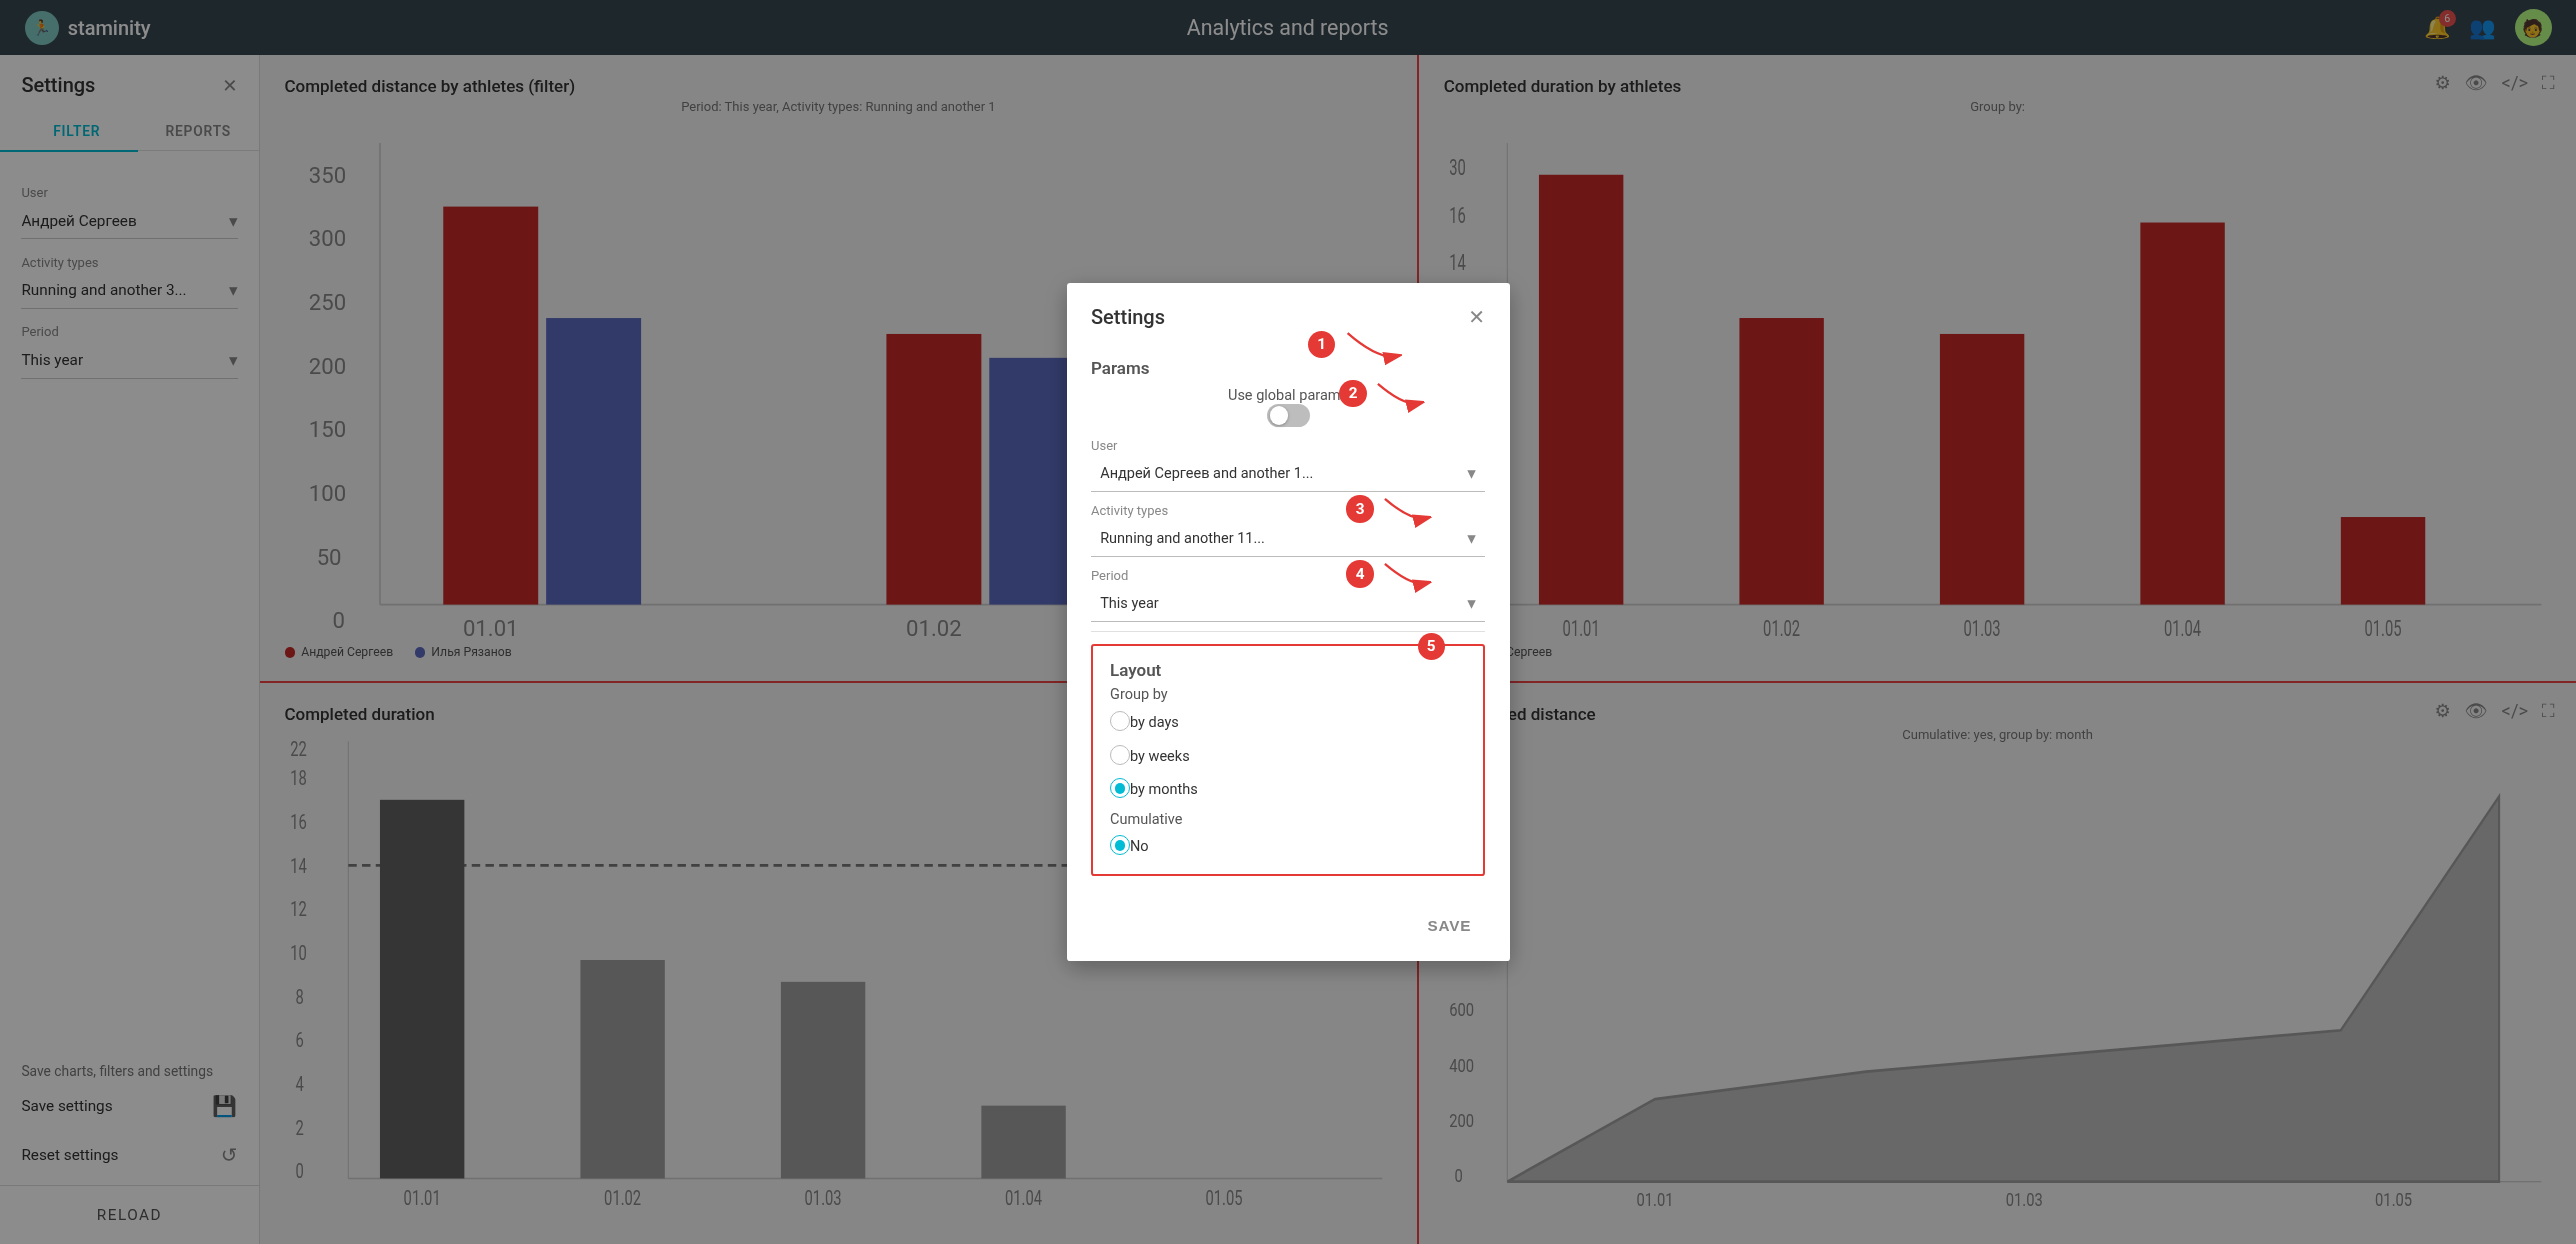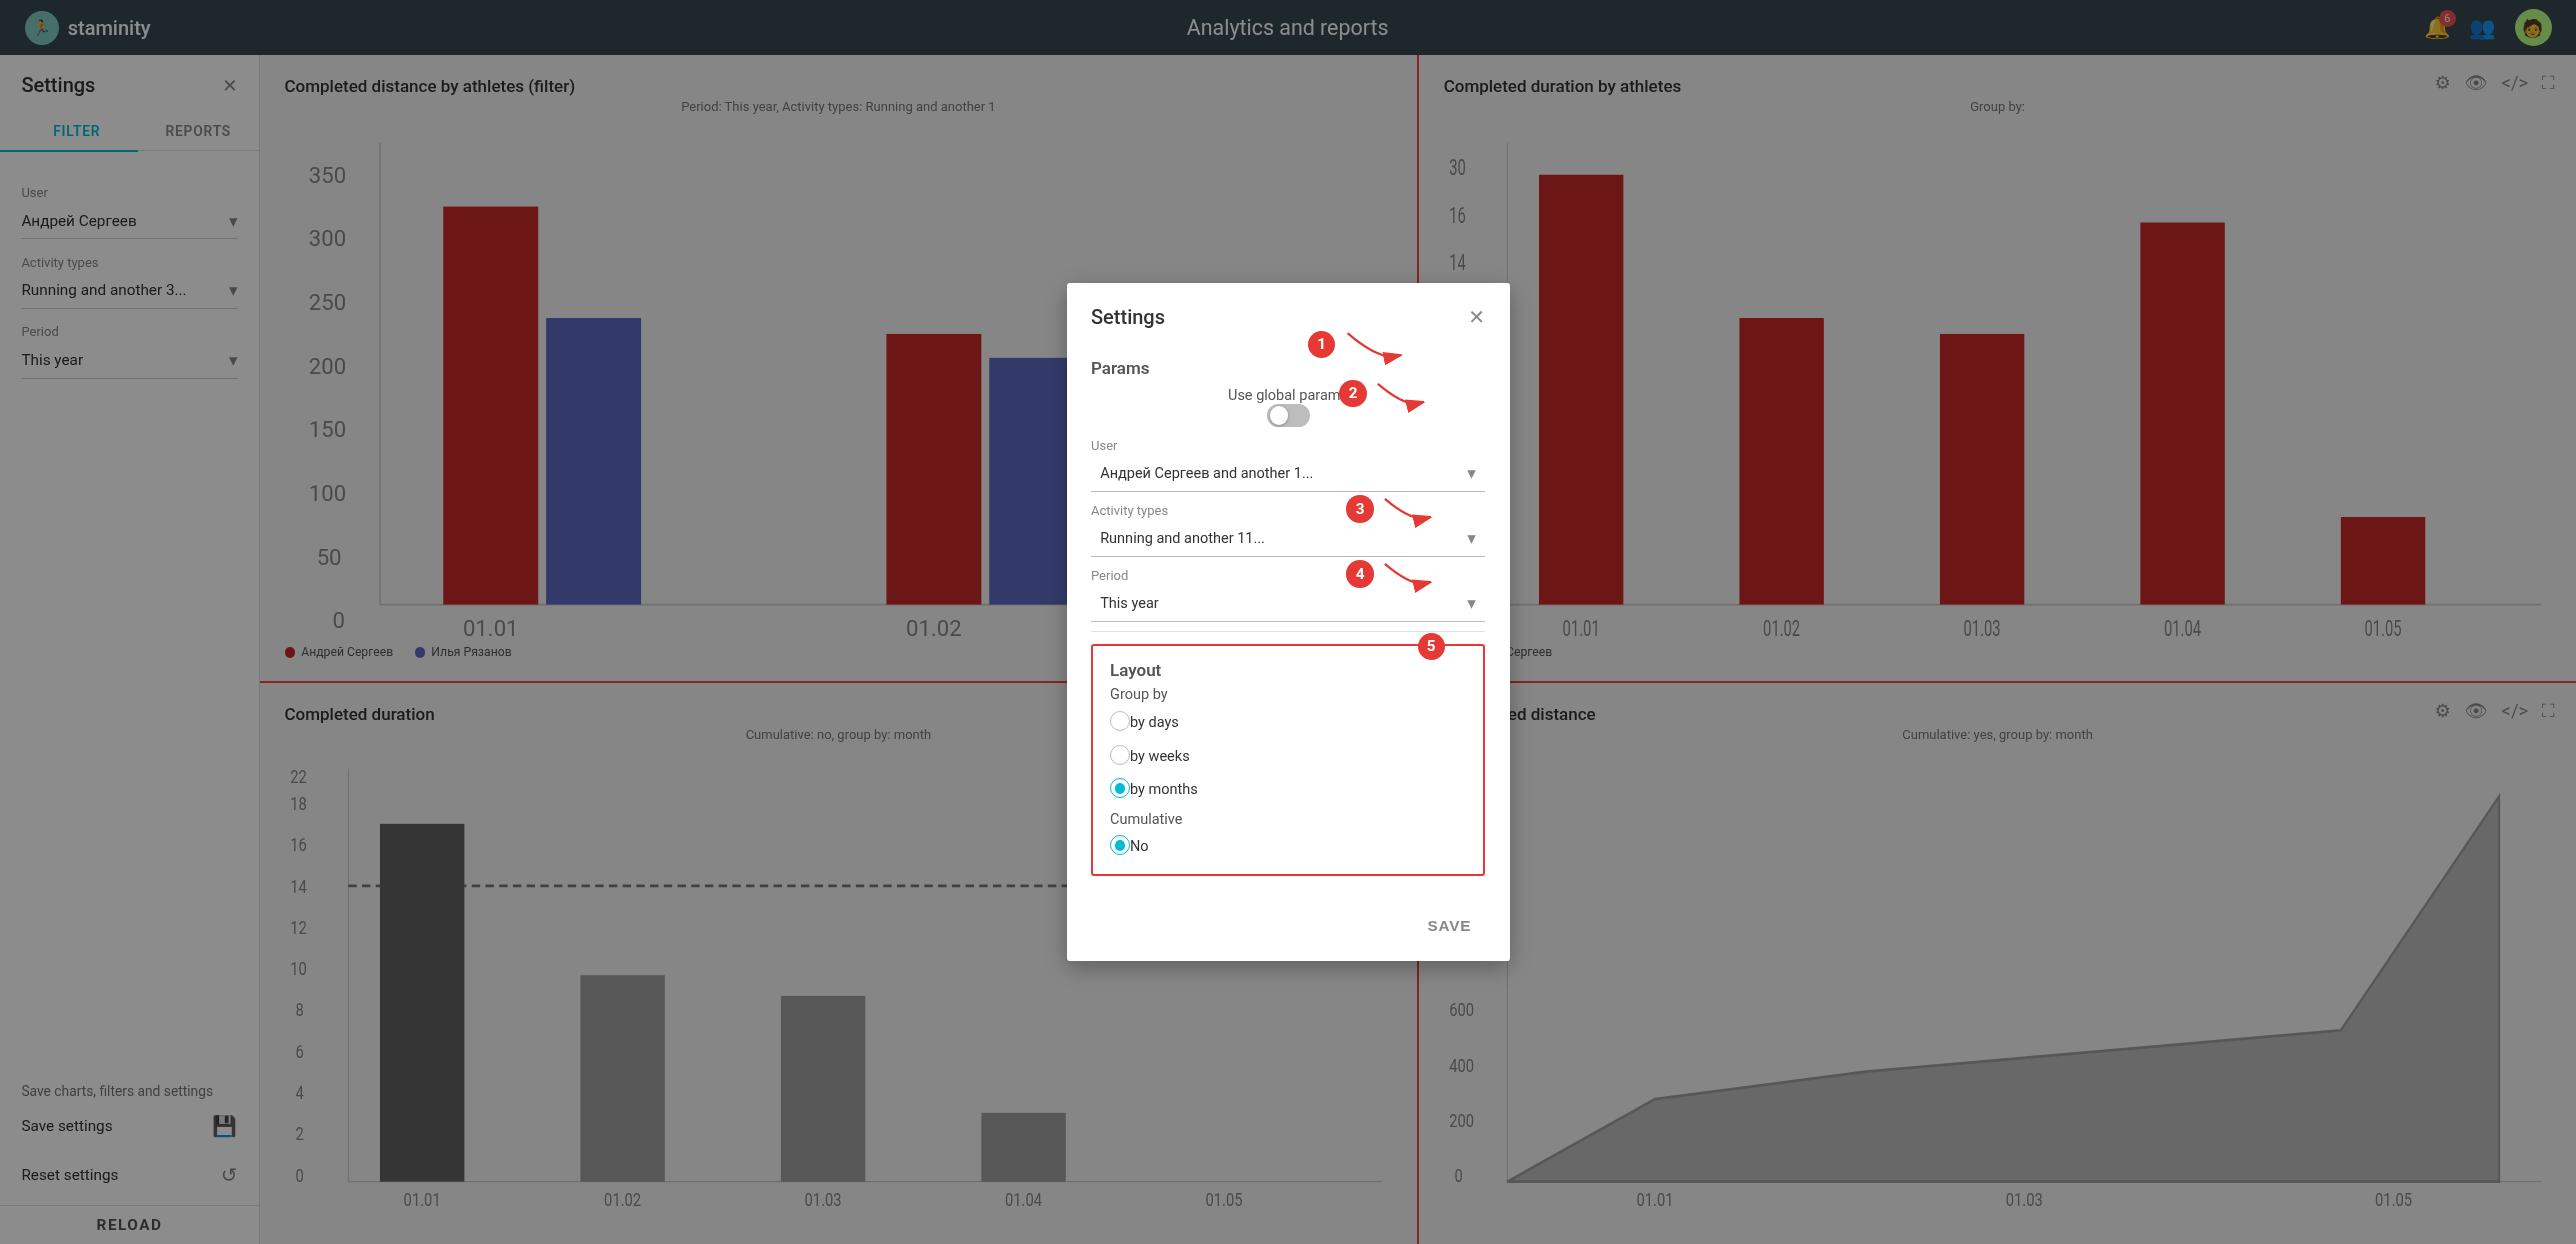--- a/index.html
+++ b/index.html
@@ -37,21 +37,21 @@
       flex: 1; text-align: center; padding: 13.8px 0 10.7px; font-size: 13.8px; font-weight: 600;
       color: #888; cursor: pointer; letter-spacing: 0.8px; border-bottom: 2.3px solid transparent; margin-bottom: -1.5px;
     }
     .sidebar-tab.active { color: #00bcd4; border-bottom: 2.3px solid #00bcd4; padding-left: 16px; }
     .sidebar-content { padding: 18.3px 21.4px; flex: 1; overflow-y: auto; }
     .sidebar-field-label { font-size: 13px; color: #888; margin-bottom: 4.6px; margin-top: 15.3px; }
     .sidebar-select { display: flex; align-items: center; justify-content: space-between; padding: 6.1px 0 7.6px; border-bottom: 0.8px solid #ccc; cursor: pointer; font-size: 15.3px; color: #333; }
     .sidebar-select-arrow { font-size: 17px; color: #888; }
     .sidebar-action-item { display: flex; align-items: center; justify-content: space-between; padding: 12.2px 0; font-size: 15.3px; color: #333; cursor: pointer; }
     .sidebar-action-icon { font-size: 20px; color: #888; }
-    .sidebar-reload { text-align: center; padding: 10px 0; font-size: 15.3px; font-weight: 700; color: #555; letter-spacing: 1.5px; cursor: pointer; border-top: 0.8px solid #ddd; }
+    .sidebar-reload { text-align: center; padding: 20px 0; font-size: 15.3px; font-weight: 400; color: #555; letter-spacing: 1.5px; cursor: pointer; border-top: 0.8px solid #ddd; }
 
     
     .content-area { flex: 1; display: grid; grid-template-columns: 1fr 1fr; grid-template-rows: 1fr 1fr; gap: 2.3px; background: #ef4444; overflow: hidden; }
     .chart-panel { background: #f5f5f5; padding: 21.4px 24.5px; display: flex; flex-direction: column; position: relative; }
     .chart-panel-title { font-size: 17px; color: #333; font-weight: 500; margin-bottom: 3.1px; }
     .chart-panel-subtitle { font-size: 13px; color: #777; margin-bottom: 12.2px; text-align: center; }
     .chart-panel-actions { position: absolute; top: 17px; right: 21.4px; display: flex; gap: 13.8px; }
     .chart-panel-action { font-size: 18.3px; color: #888; cursor: pointer; }
     .chart-body { flex: 1; position: relative; }
 
@@ -272,21 +272,20 @@
       <div class="legend">
         <div class="legend-item">
           <div class="legend-dot" style="background:#c62828;"></div>
           <span>Андрей Сергеев</span>
         </div>
       </div>
     </div>
 
     <div class="chart-panel">
       <div class="chart-panel-title">Completed duration</div>
-      <div class="chart-panel-subtitle">Cumulative: no, group by: month</div>
       <div class="chart-body">
         <svg class="chart-svg" viewBox="0 0 1050 340" preserveAspectRatio="none">
           <line x1="60" y1="10" x2="60" y2="310" class="axis-line"></line>
           <line x1="60" y1="310" x2="1040" y2="310" class="axis-line"></line>
 
           <text x="10" y="310" class="axis-text">0</text>
           <text x="10" y="280" class="axis-text">2</text>
           <text x="10" y="250" class="axis-text">4</text>
           <text x="10" y="220" class="axis-text">6</text>
           <text x="10" y="190" class="axis-text">8</text>

